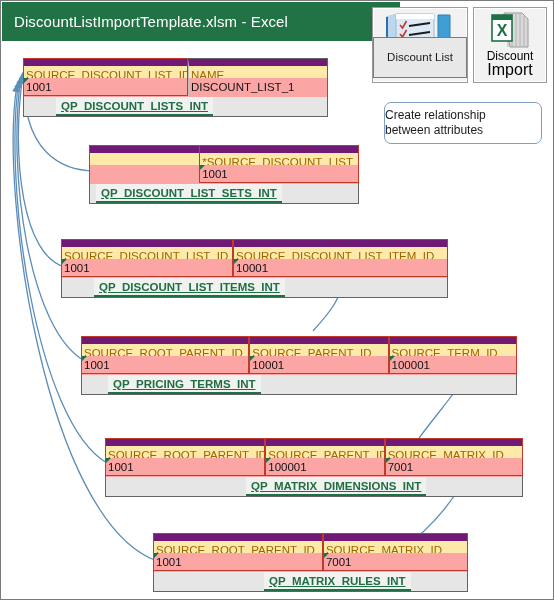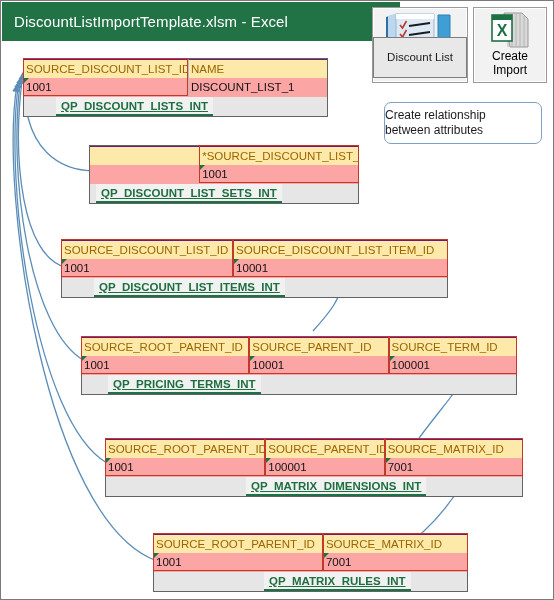--- a/index.html
+++ b/index.html
@@ -80,21 +80,21 @@
     font-size:11.5px;
     line-height:18px;
     height:19px;
     padding-left:2px;
     overflow:hidden;
     white-space:nowrap;
   }
   .hdr{
     background:#fde9a9;
     color:#9c6500;
-    border-top:1px solid #701a75;
+    border-top:7px solid #701a75;
   }
   .val{
     background:#fca5a5;
     color:#111111;
     position:relative;
   }
   .val.flag::before{
     content:"";position:absolute;left:0;top:0;
     border-top:5px solid #1e7145;border-right:5px solid transparent;
   }
@@ -185,22 +185,22 @@
           <path d="M38 3 L38 36"></path>
             <path d="M42 5 L42 36"></path>
         </g>
 
         <rect x="10" y="4" width="20" height="26" fill="#ffffff" stroke="#1e7145" stroke-width="1.6"></rect>
         <rect x="10" y="4" width="20" height="5" fill="#1e7145"></rect>
         <text x="20" y="25" font-family="'Liberation Sans',sans-serif" font-size="16" font-weight="bold" fill="#1e7145" text-anchor="middle">X</text>
       </svg>
     </span>
     <span class="btn-labels">
-      <div style="font-size:12px;line-height:14px;">Create</div>
-      <div style="font-size:12px;line-height:14px;">Import</div>
+      <div style="font-size:12px;line-height:14px;">Discount</div>
+      <div style="font-size:16px;line-height:14px;">Import</div>
     </span>
   </div>
 
   <div class="note">
     <span>Create relationship</span>
     <span>between attributes</span>
   </div>
 
   <svg id="connectors">
     <defs>

